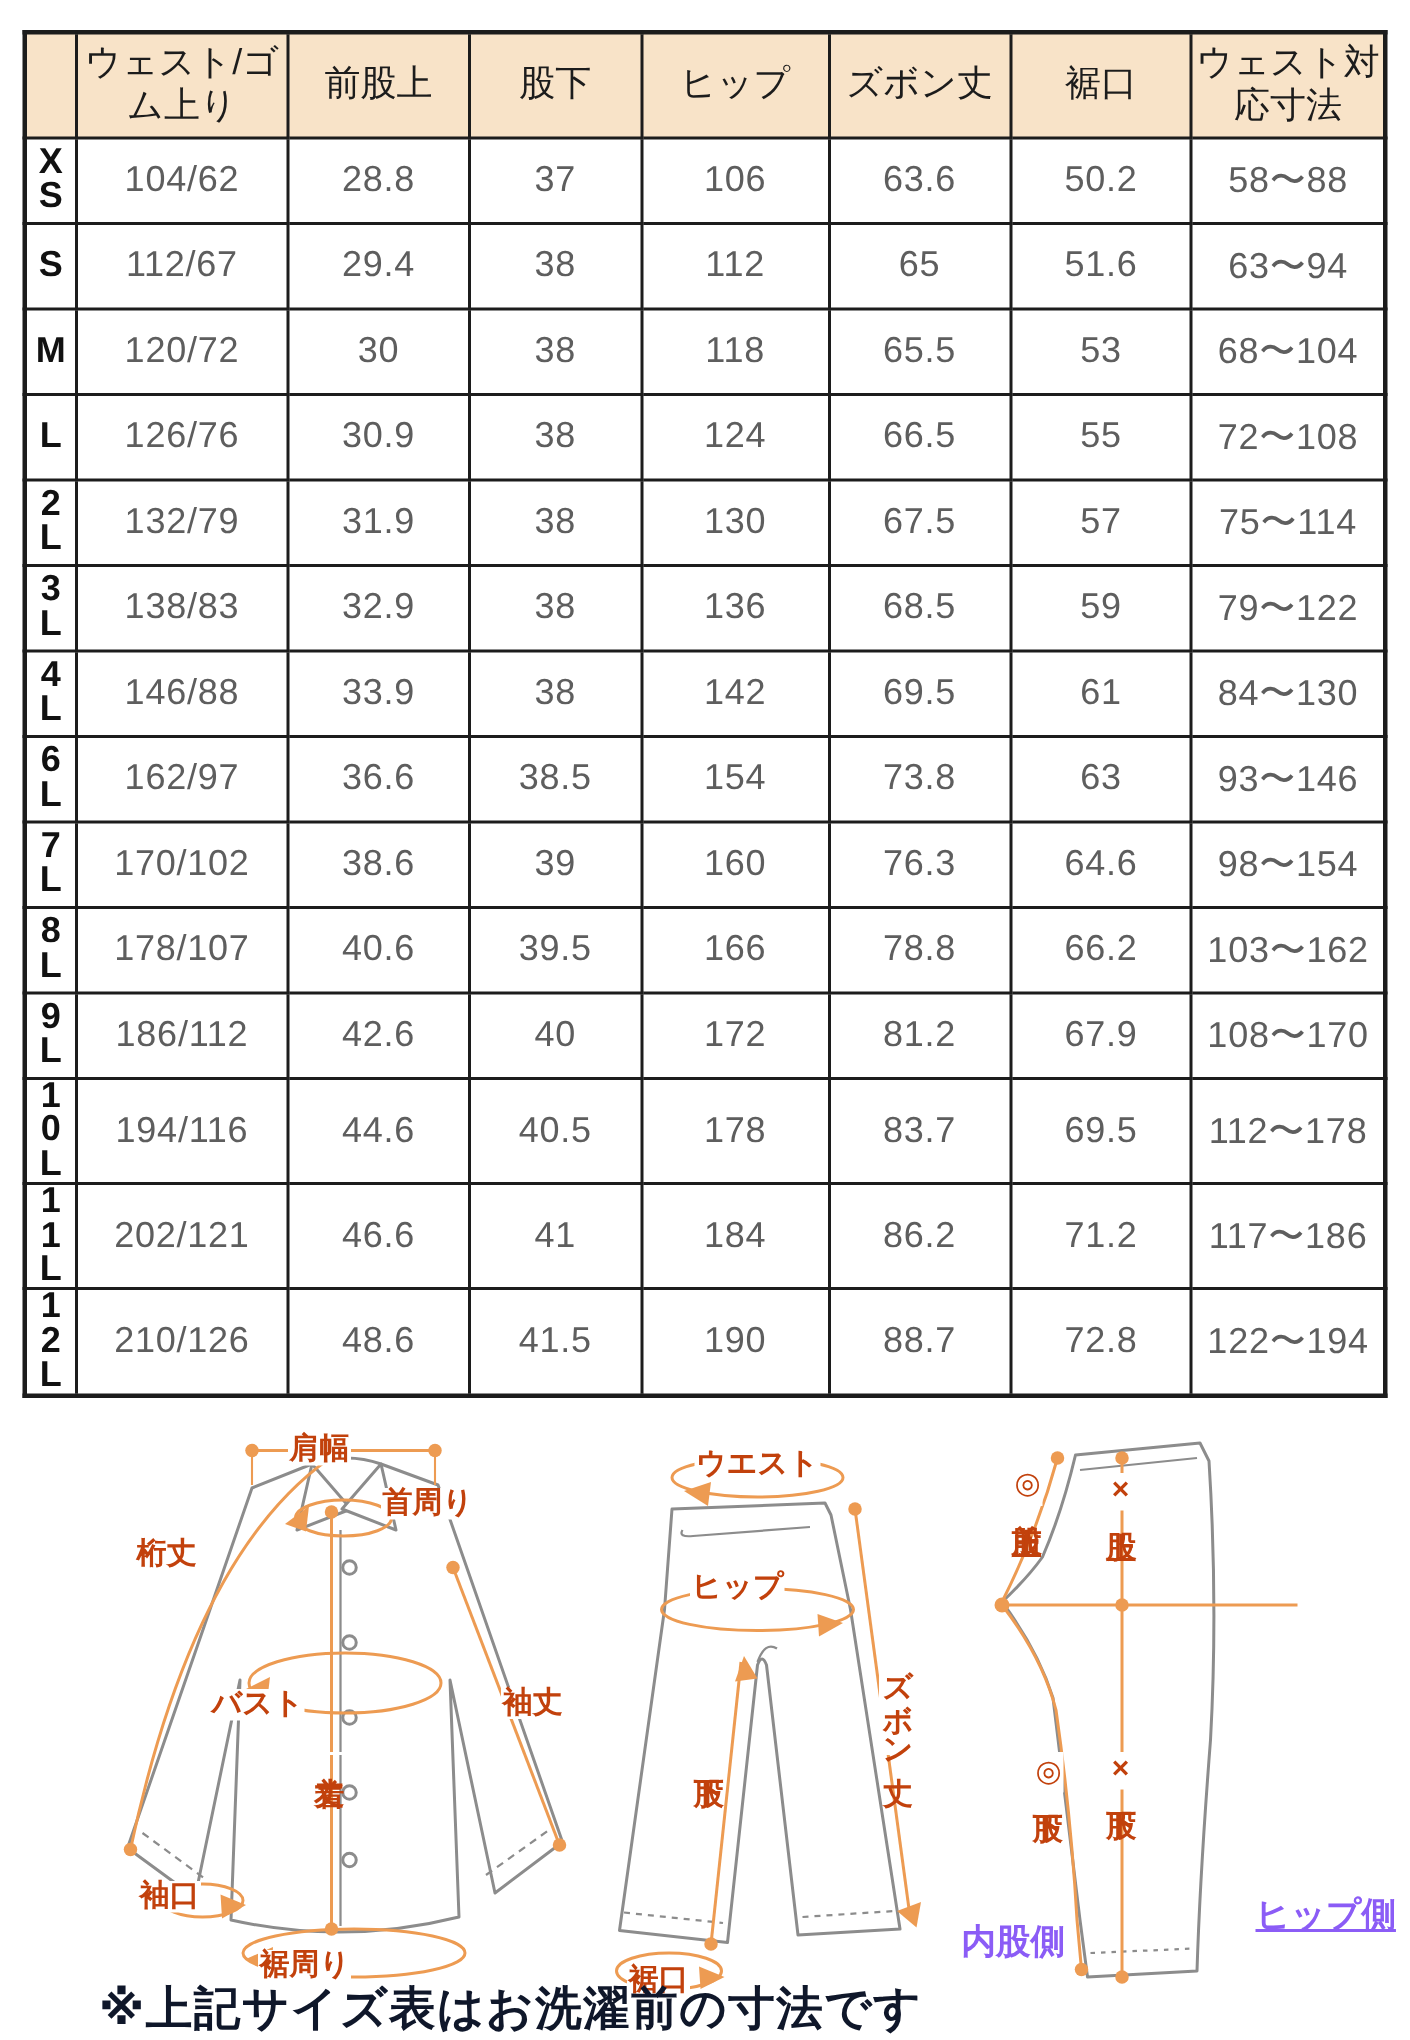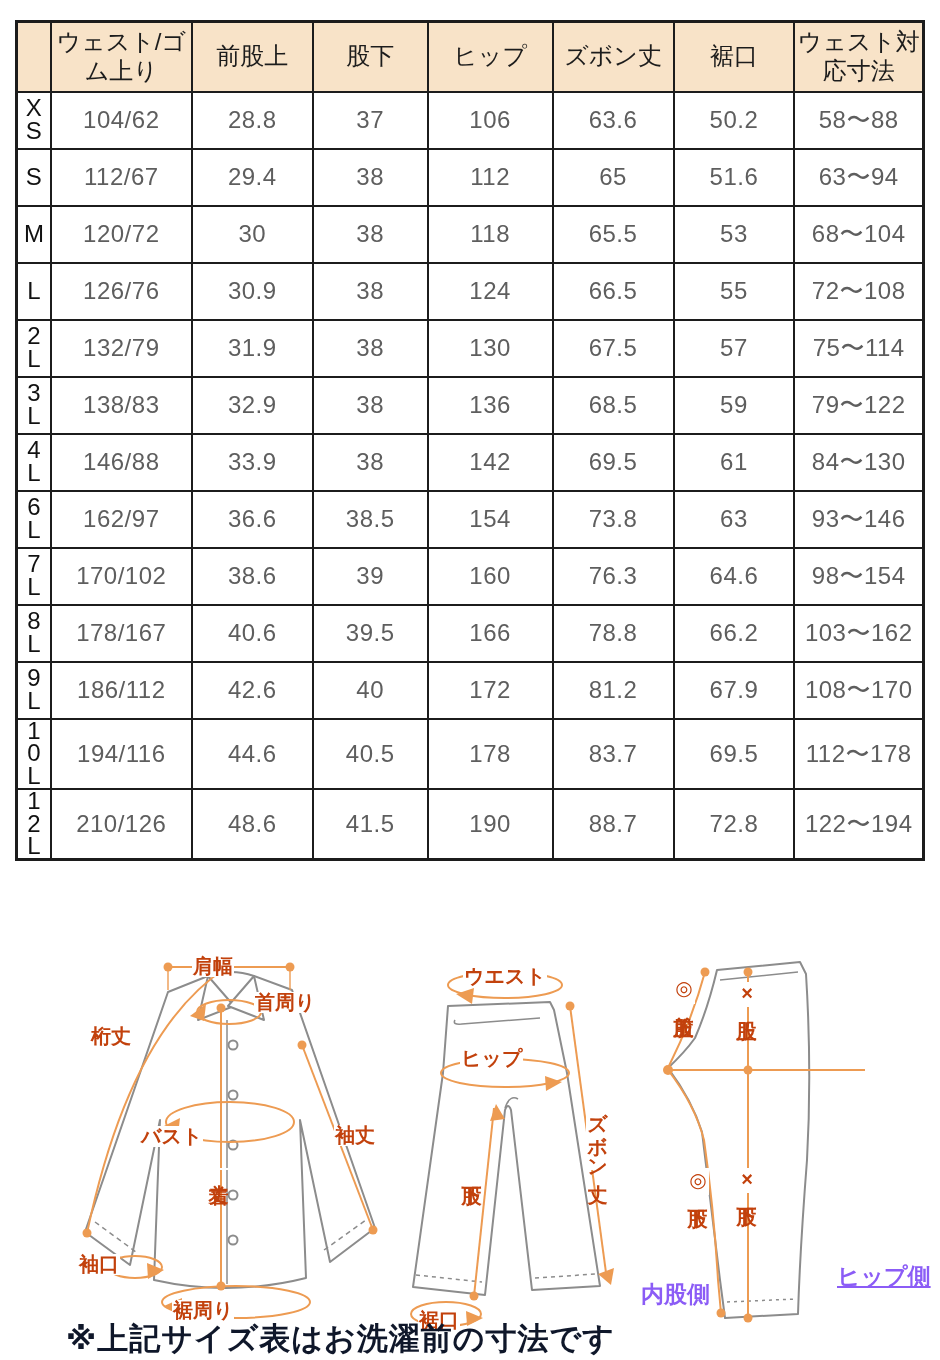--- a/index.html
+++ b/index.html
@@ -16,21 +16,21 @@
     border:3px solid #1c1c1c;
   }
   .size-table th, .size-table td {
     border:2px solid #1c1c1c; text-align:center; vertical-align:middle;
   }
   .size-table thead th {
     background:#f8e3c8; color:#1c1c1c; font-size:24px; font-weight:normal;
     height:70px; line-height:1.2; padding:2px 2px;
   }
   .size-table tbody th {
-    background:#ffffff; color:#111; font-size:24px; font-weight:normal;
+    background:#ffffff; color:#111; font-size:24px; font-weight:bold;
     width:34px; padding:0 4px; line-height:0.95; word-break:break-all;
   }
   .size-table tbody td {
     background:#ffffff; color:#5e5e5e; font-size:24px; height:57px; padding:0 2px;
     letter-spacing:0.5px;
   }
 
   
   .diagram { position:absolute; }
   .diagram svg { position:absolute; left:0; top:0; }
@@ -148,21 +148,21 @@
         <td>170/102</td>
         <td>38.6</td>
         <td>39</td>
         <td>160</td>
         <td>76.3</td>
         <td>64.6</td>
         <td>98〜154</td>
       </tr>
       <tr>
         <th>8L</th>
-        <td>178/167</td>
+        <td>178/107</td>
         <td>40.6</td>
         <td>39.5</td>
         <td>166</td>
         <td>78.8</td>
         <td>66.2</td>
         <td>103〜162</td>
       </tr>
       <tr>
         <th>9L</th>
         <td>186/112</td>
@@ -175,20 +175,30 @@
       </tr>
       <tr>
         <th>10L</th>
         <td>194/116</td>
         <td>44.6</td>
         <td>40.5</td>
         <td>178</td>
         <td>83.7</td>
         <td>69.5</td>
         <td>112〜178</td>
+      </tr>
+      <tr>
+        <th>11L</th>
+        <td>202/121</td>
+        <td>46.6</td>
+        <td>41</td>
+        <td>184</td>
+        <td>86.2</td>
+        <td>71.2</td>
+        <td>117〜186</td>
       </tr>
       <tr>
         <th>12L</th>
         <td>210/126</td>
         <td>48.6</td>
         <td>41.5</td>
         <td>190</td>
         <td>88.7</td>
         <td>72.8</td>
         <td>122〜194</td>
@@ -239,21 +249,21 @@
       <polygon points="124,356 142,348 141,365"></polygon>
       <polygon points="124,320 107,313 108,329"></polygon>
     </g>
   </svg>
   <span class="dlab" style="left:152px; top:6px;">肩幅</span>
   <span class="dlab" style="left:214px; top:42px;">首周り</span>
   <span class="dlab" style="left:50px; top:76px;">桁丈</span>
   <span class="dlab" style="left:100px; top:176px;">バスト</span>
   <span class="dlab" style="left:294px; top:175px;">袖丈</span>
   <span class="dlab vlab" style="left:167px; top:218px;">着丈</span>
-  <span class="dlab" style="left:38px; top:304px;text-align:right;">袖口</span>
+  <span class="dlab" style="left:52px; top:304px;text-align:right;">袖口</span>
   <span class="dlab" style="left:132px; top:350px;">裾周り</span>
 </div>
 
 <div class="diagram" style="left:410px; top:958px; width:255px; height:400px;">
   <svg width="255" height="400" viewBox="0 0 255 400">
     <g stroke="#8c8c8c" stroke-width="2" fill="#ffffff" stroke-linejoin="round">
       <path d="M 38 48 L 140 44 L 144 52 L 157 115 L 190 328 L 122 332 L 101 152 Q 98 144 95 152 L 75 337 L 3 329 L 33 115 Z"></path>
       <path d="M 45 62 Q 42 67 52 66 L 130 60" fill="none" stroke-width="1.5"></path>
       <path d="M 95 150 Q 100 136 108 141" fill="none" stroke-width="1.5"></path>
       <line x1="6" y1="317" x2="72" y2="324" stroke-dasharray="4 4" stroke-width="1.5"></line>

